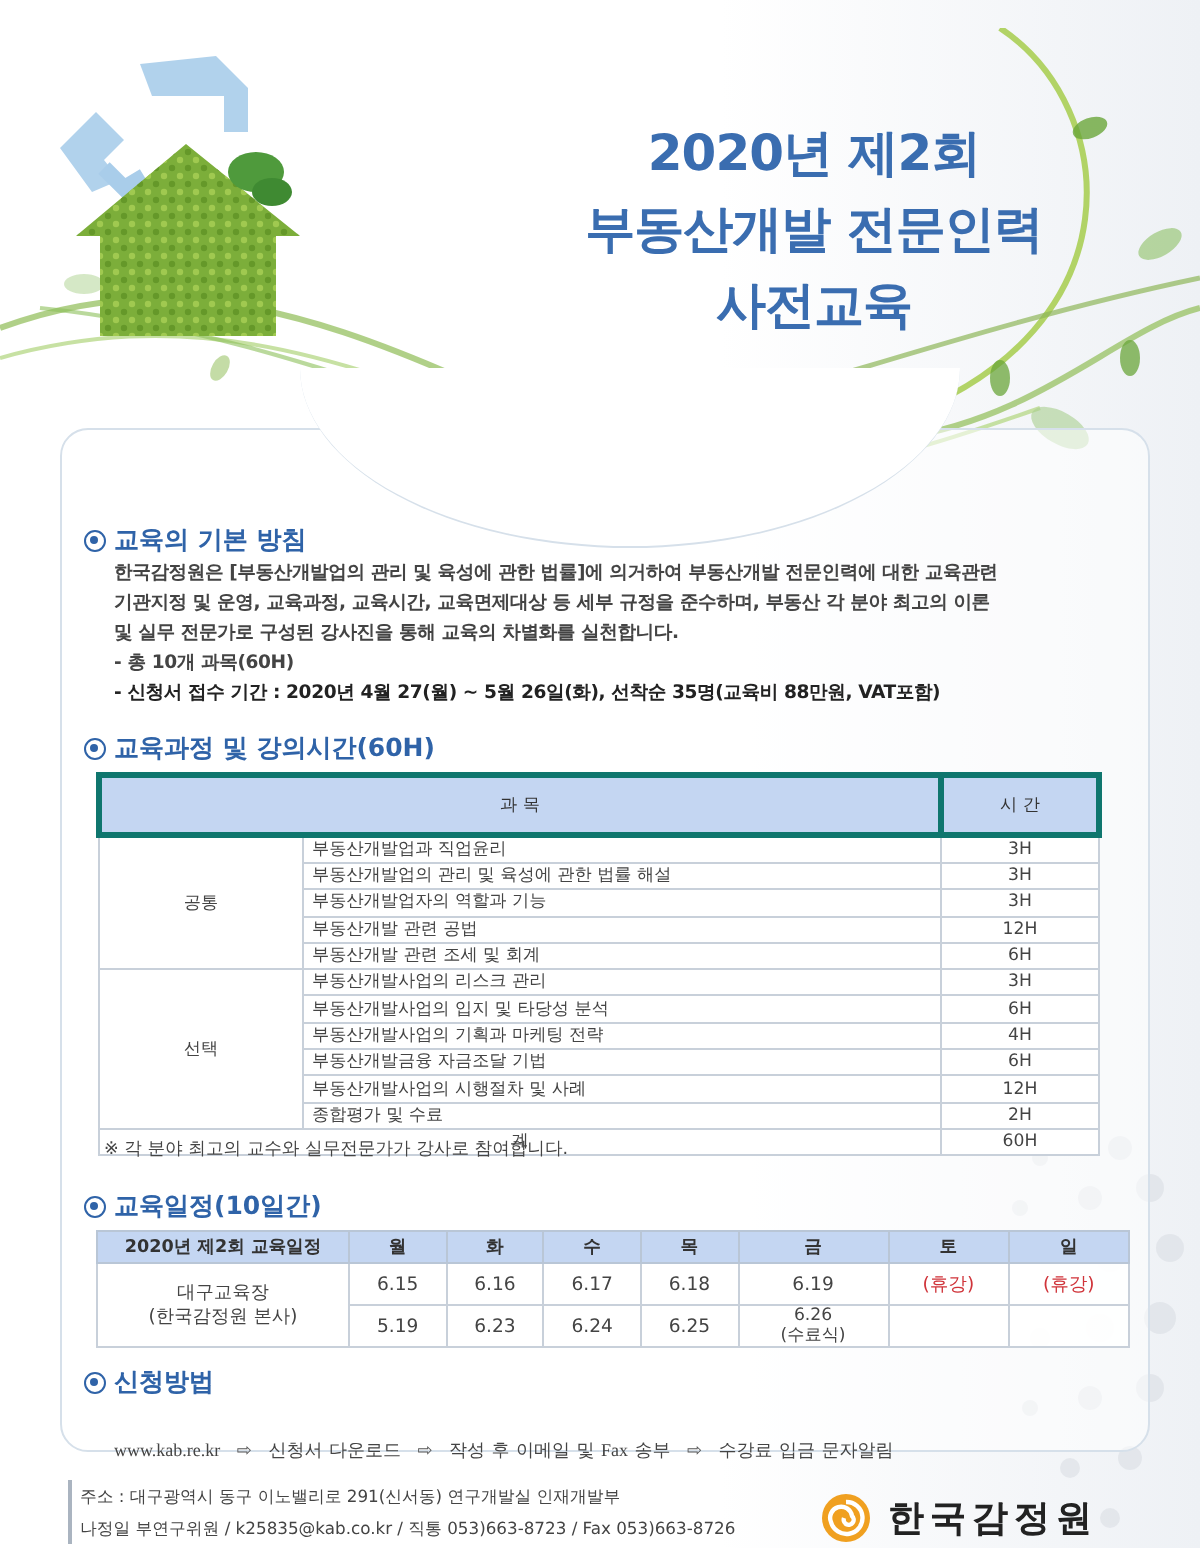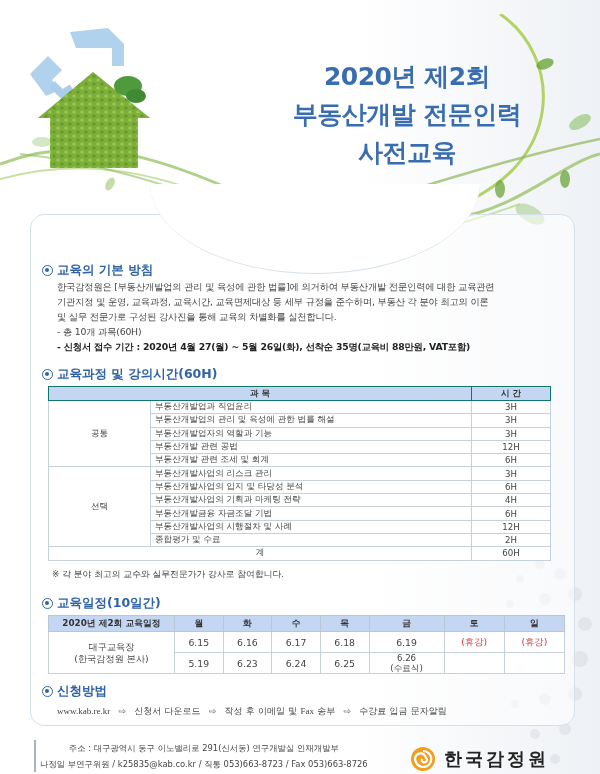--- a/index.html
+++ b/index.html
@@ -41,29 +41,29 @@
   }
   .bullet-icon {
     width: 11px; height: 11px; border-radius: 50%;
     border: 1.5px solid #2f63a8; position: relative; flex: none;
   }
   .bullet-icon::after {
     content: ""; position: absolute; left: 2px; top: 2px;
     width: 4px; height: 4px; border-radius: 50%; background: #2f63a8;
   }
   .body-text { font-size: 9.3px; line-height: 15px; color: #444; padding-left: 15px; letter-spacing: -0.2px; }
-  .body-text .line { white-space: nowrap; }
+  .body-text .line { white-space: nowrap; font-weight: bold; }
   .bold { font-weight: bold; color: #222; }
 
   
   table { border-collapse: collapse; font-size: 8.6px; color: #444; }
   .curr { position: absolute; left: 48px; top: 372px; width: 503px; }
   .curr th {
-    background: #c4d6f2; font-weight: bold; height: 14px; color: #333;
-    border: 1px solid #0f766e;
+    background: #c4d6f2; font-weight: normal; height: 30px; color: #333;
+    border: 3px solid #0f766e;
   }
   .curr td { border: 1px solid #c8d0da; height: 13.3px; padding: 0 4px; background: #fff; }
   .curr td.cat { text-align: center; width: 102px; }
   .curr td.hrs { text-align: center; width: 79px; }
   .curr td.total { text-align: center; }
   .note { position: absolute; left: 52px; top: 555px; font-size: 8.8px; color: #444; white-space: nowrap; }
 
   
   .sched { position: absolute; left: 48px; top: 601px; width: 517px; }
   .sched th {
@@ -75,21 +75,21 @@
   .sched td.small { font-size: 8.6px; line-height: 10px; }
   .closed { color: #d0343a; }
 
   .steps { font-size: 9px; color: #444; padding-left: 15px; white-space: nowrap; word-spacing: 1px; }
   .arrow { color: #555; padding: 0 5px; }
 
   
   .footer { position: absolute; left: 34px; top: 726px; width: 540px; height: 40px; }
   .footer-info {
     position: absolute; left: 0; top: 0; border-left: 2px solid #aab4c0;
-    padding-left: 4px; font-size: 8.4px; line-height: 16px; color: #444; white-space: nowrap; text-align: center;
+    padding-left: 4px; font-size: 8.4px; line-height: 16px; color: #444; white-space: nowrap;
   }
   .logo { position: absolute; left: 376px; top: 6px; display: flex; align-items: center; gap: 8px; }
   .logo-mark { width: 26px; height: 26px; }
   .logo-text { font-size: 18px; font-weight: bold; color: #222; letter-spacing: 3px; }
 
   
   .dots { position: absolute; left: 470px; top: 520px; width: 130px; height: 254px; pointer-events: none; }
 </style>
 </head>
 <body>
@@ -295,21 +295,21 @@
         <td></td>
       </tr>
     </tbody>
   </table>
 
   <div class="section" style="top:668px;font-family:Liberation Serif, serif;">
     <div class="sec-title">
       <span class="bullet-icon"></span>
       <span>신청방법</span>
     </div>
-    <div class="steps" style="margin-top:5px;">
+    <div class="steps" style="margin-top:19px;">
       <span>www.kab.re.kr</span>
       <span class="arrow">⇨</span>
       <span>신청서 다운로드</span>
       <span class="arrow">⇨</span>
       <span>작성 후 이메일 및 Fax 송부</span>
       <span class="arrow">⇨</span>
       <span>수강료 입금 문자알림</span>
     </div>
   </div>
 

